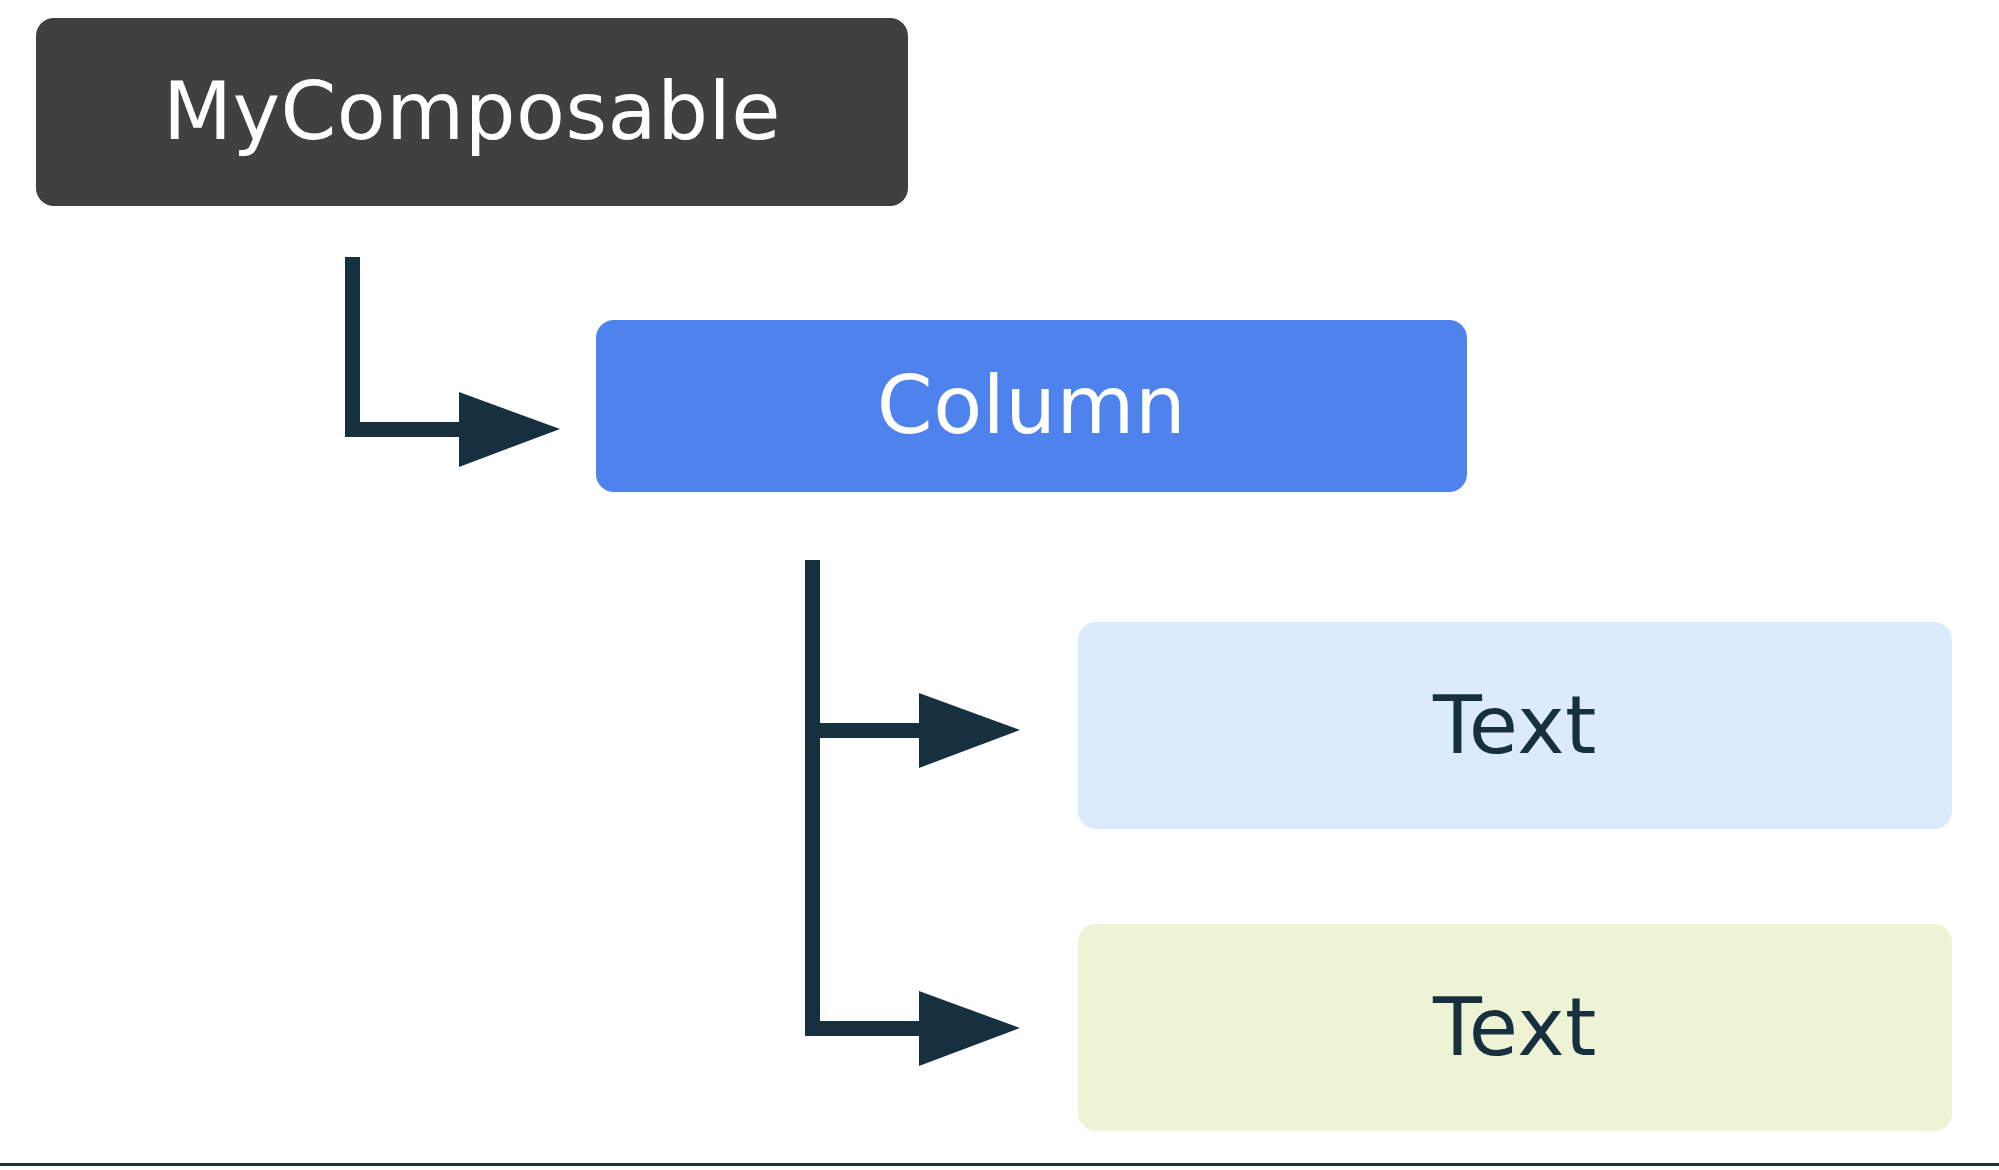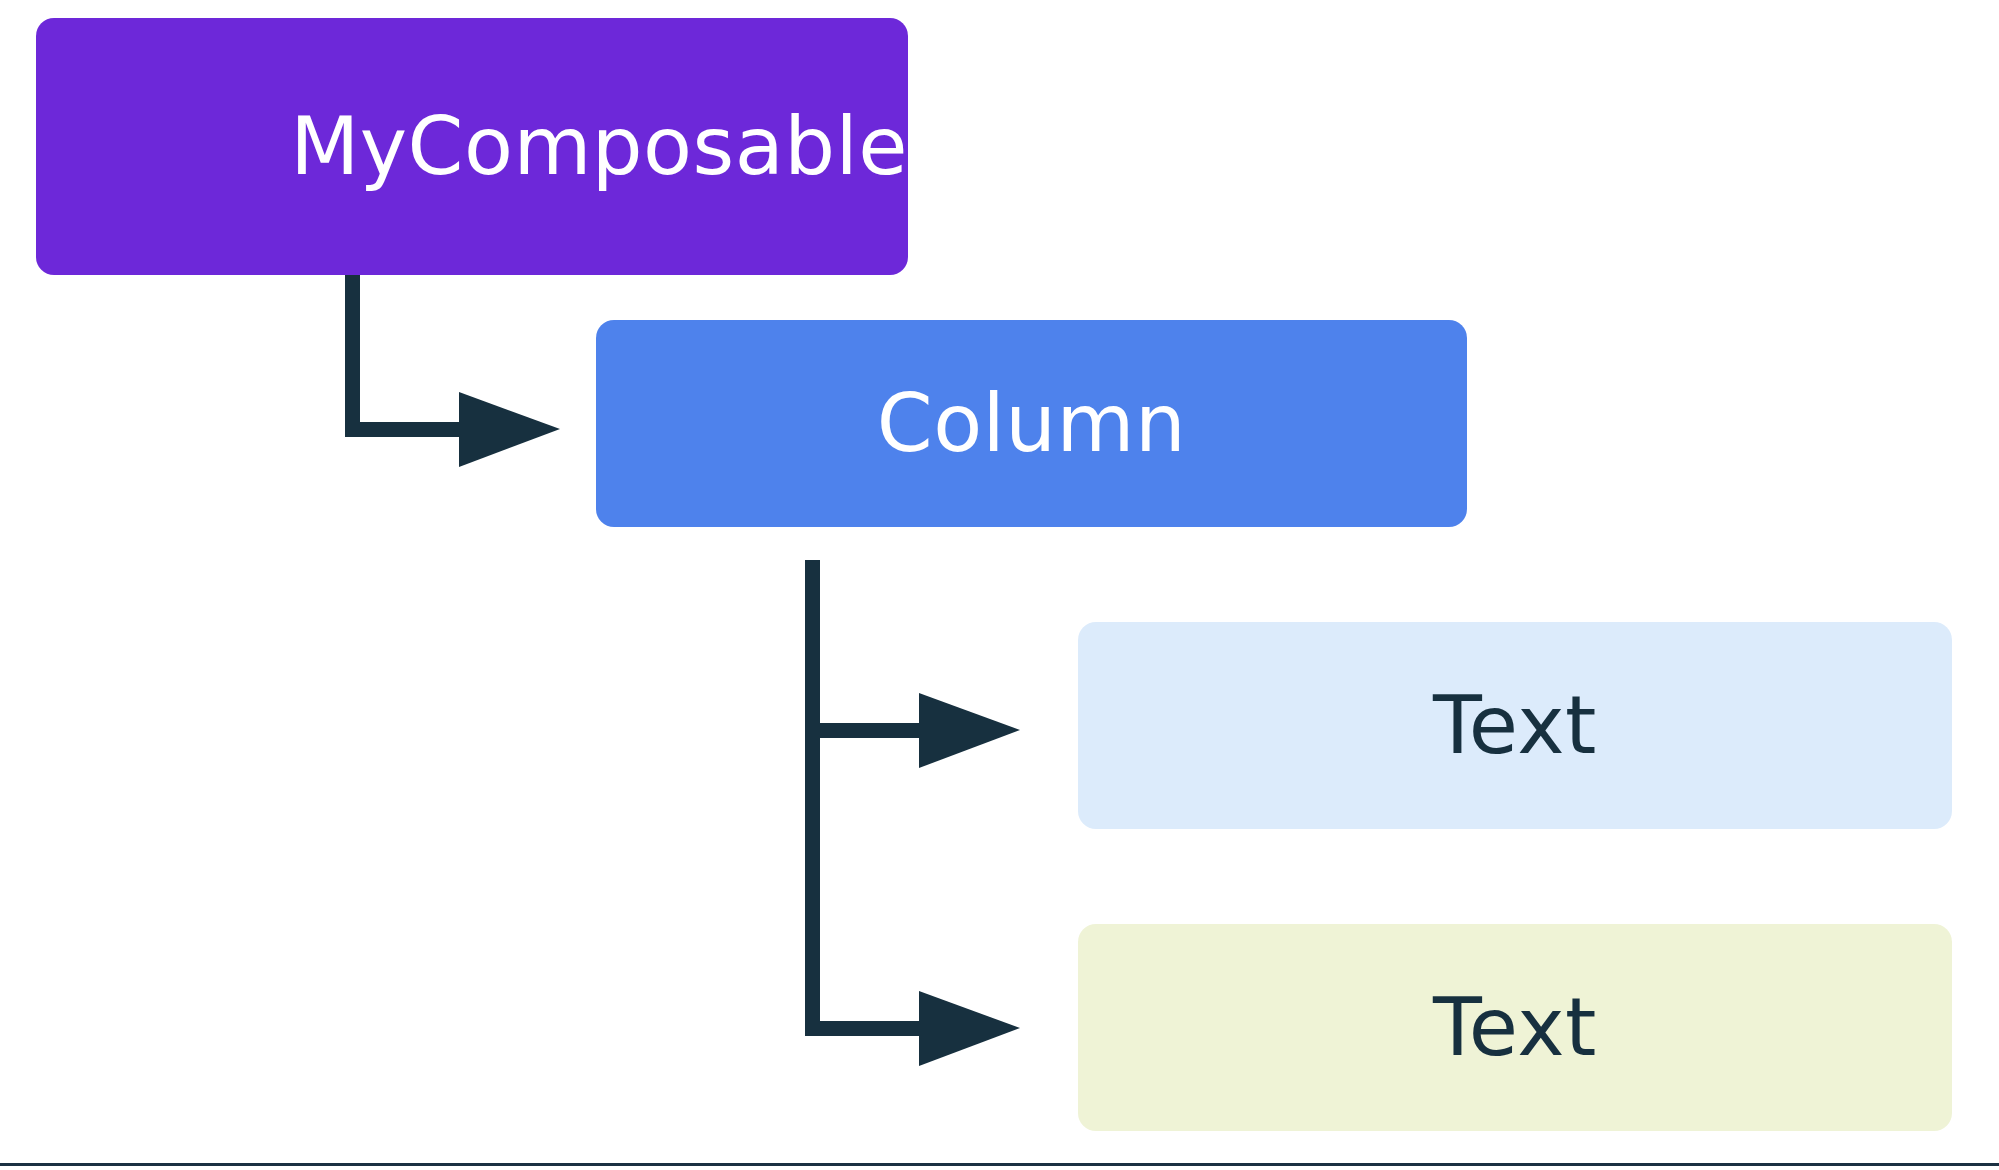--- a/index.html
+++ b/index.html
@@ -33,35 +33,34 @@
     line-height: 1;
     white-space: nowrap;
     letter-spacing: 0.5px;
   }
 
   
   #node-root {
     left: 36px;
     top: 18px;
     width: 872px;
-    height: 257px;
-    background: #6d28d9;
-    justify-content: flex-end;
+    height: 188px;
+    background: #404040;
   }
   #node-root .node-label {
     font-size: 80px;
     color: #ffffff;
   }
 
   
   #node-column {
     left: 596px;
     top: 320px;
     width: 871px;
-    height: 207px;
+    height: 172px;
     background: #4E82EC;
   }
   #node-column .node-label {
     font-size: 80px;
     color: #ffffff;
   }
 
   
   #node-text-1 {
     left: 1078px;

